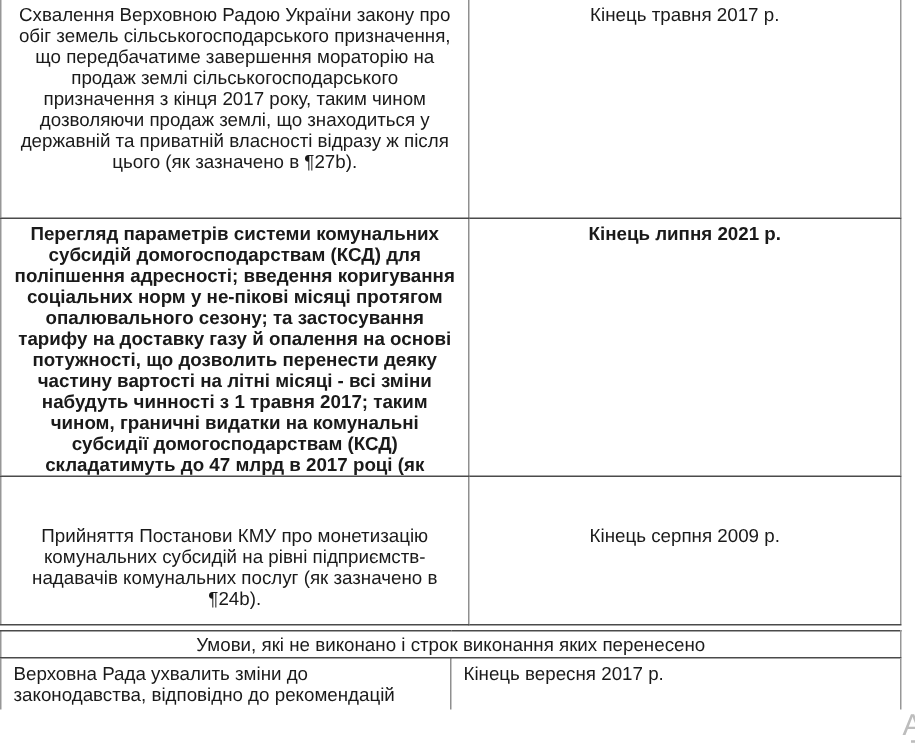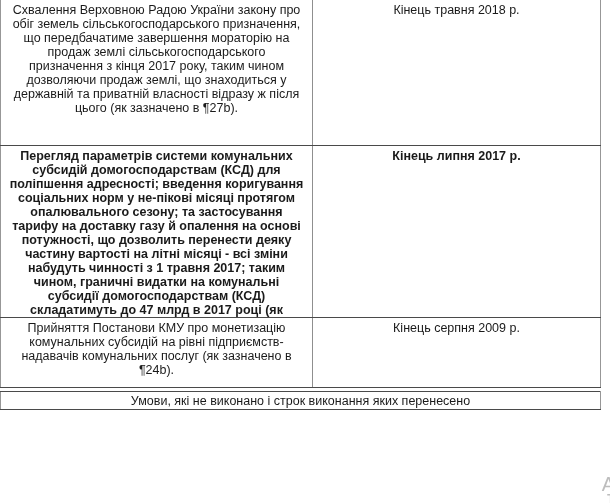--- a/index.html
+++ b/index.html
@@ -34,21 +34,21 @@
   .t1 td.c1 { border-right: 1px solid #8f8f8f; }
   .cb {
     box-sizing: border-box;
     overflow: hidden;
     padding: 3px 8px 0 8px;
     font-size: 12.5px;
     line-height: 14px;
   }
   tr.r1 .cb { height: 145px; }
   tr.r2 .cb { height: 171px; font-weight: bold; }
-  tr.r3 .cb { height: 69px;  }
+  tr.r3 .cb { height: 69px; margin-top: 29px;  }
   tr.r4 .cb { height: 59px;  }
   .gap { height: 3px; }
   .t2 {
     width: 601px;
     border-left: 1px solid #979797;
     border-right: 1px solid #979797;
     border-top: 1px solid #4a4a4a;
     border-radius: 20px;
   }
   .t2 td {
@@ -85,29 +85,29 @@
     <colgroup>
         <col style="width:312px">
         <col style="width:288px">
       </colgroup>
     <tbody>
         <tr class="r1">
       <td class="c1">
             <div class="cb">Схвалення Верховною Радою України закону про обіг земель сільськогосподарського призначення, що передбачатиме завершення мораторію на продаж землі сільськогосподарського призначення з кінця 2017 року, таким чином дозволяючи продаж землі, що знаходиться у державній та приватній власності відразу ж після цього (як зазначено в ¶27b).</div>
           </td>
       <td>
-            <div class="cb">Кінець травня 2018 р.</div>
+            <div class="cb">Кінець травня 2017 р.</div>
           </td>
     </tr>
     <tr class="r2">
       <td class="c1">
             <div class="cb">Перегляд параметрів системи комунальних субсидій домогосподарствам (КСД) для поліпшення адресності; введення коригування соціальних норм у не-пікові місяці протягом опалювального сезону; та застосування тарифу на доставку газу й опалення на основі потужності, що дозволить перенести деяку частину вартості на літні місяці - всі зміни набудуть чинності з 1 травня 2017; таким чином, граничні видатки на комунальні субсидії домогосподарствам (КСД) складатимуть до 47 млрд в 2017 році (як зазначено в ¶23).</div>
           </td>
       <td>
-            <div class="cb">Кінець липня 2017 р.</div>
+            <div class="cb">Кінець липня 2021 р.</div>
           </td>
     </tr>
     <tr class="r3">
       <td class="c1">
             <div class="cb">Прийняття Постанови КМУ про монетизацію комунальних субсидій на рівні підприємств-надавачів комунальних послуг (як зазначено в ¶24b).</div>
           </td>
       <td>
             <div class="cb">Кінець серпня 2009 р.</div>
           </td>
     </tr>
@@ -118,20 +118,28 @@
 
   <table class="t2">
     <colgroup>
         <col style="width:300px">
         <col style="width:300px">
       </colgroup>
     <tbody>
         <tr>
       <td class="hdr" colspan="2">Умови, які не виконано і строк виконання яких перенесено</td>
     </tr>
+    <tr>
+      <td class="c1">
+            <div class="cb">Верховна Рада ухвалить зміни до законодавства, відповідно до рекомендацій</div>
+          </td>
+      <td>
+            <div class="cb">Кінець вересня 2017 р.</div>
+          </td>
+    </tr>
   </tbody>
     </table>
 
   <div class="wm">
     <span>A</span>
     <span>J</span>
   </div>
 
 </div>
 

